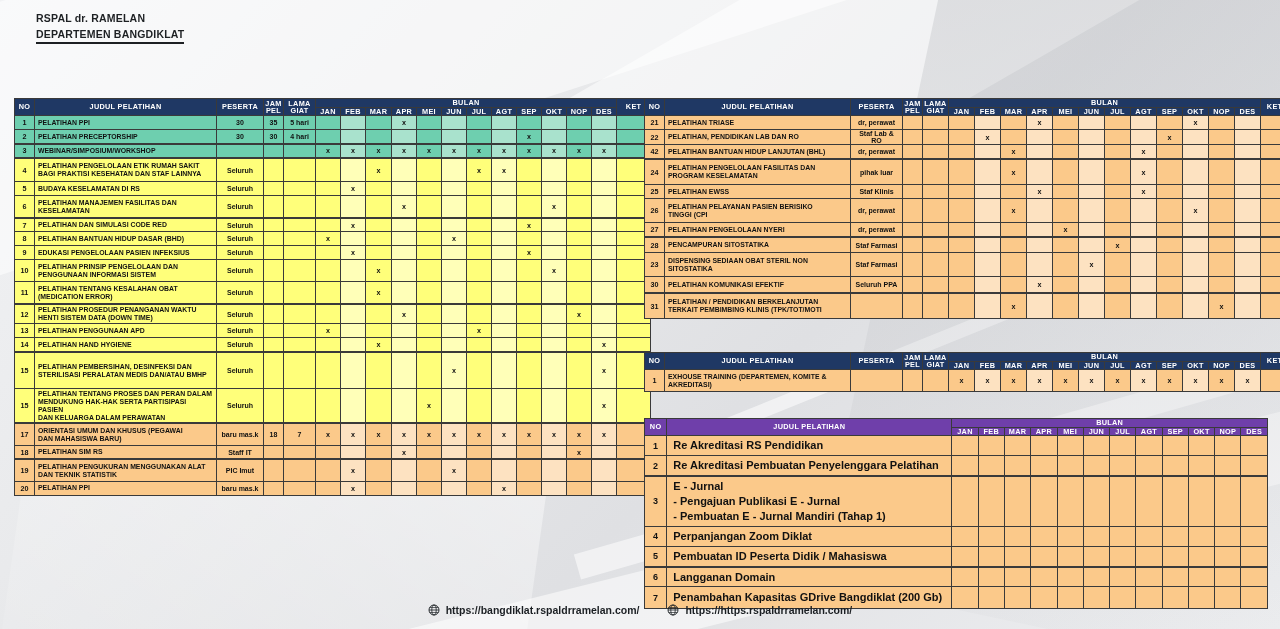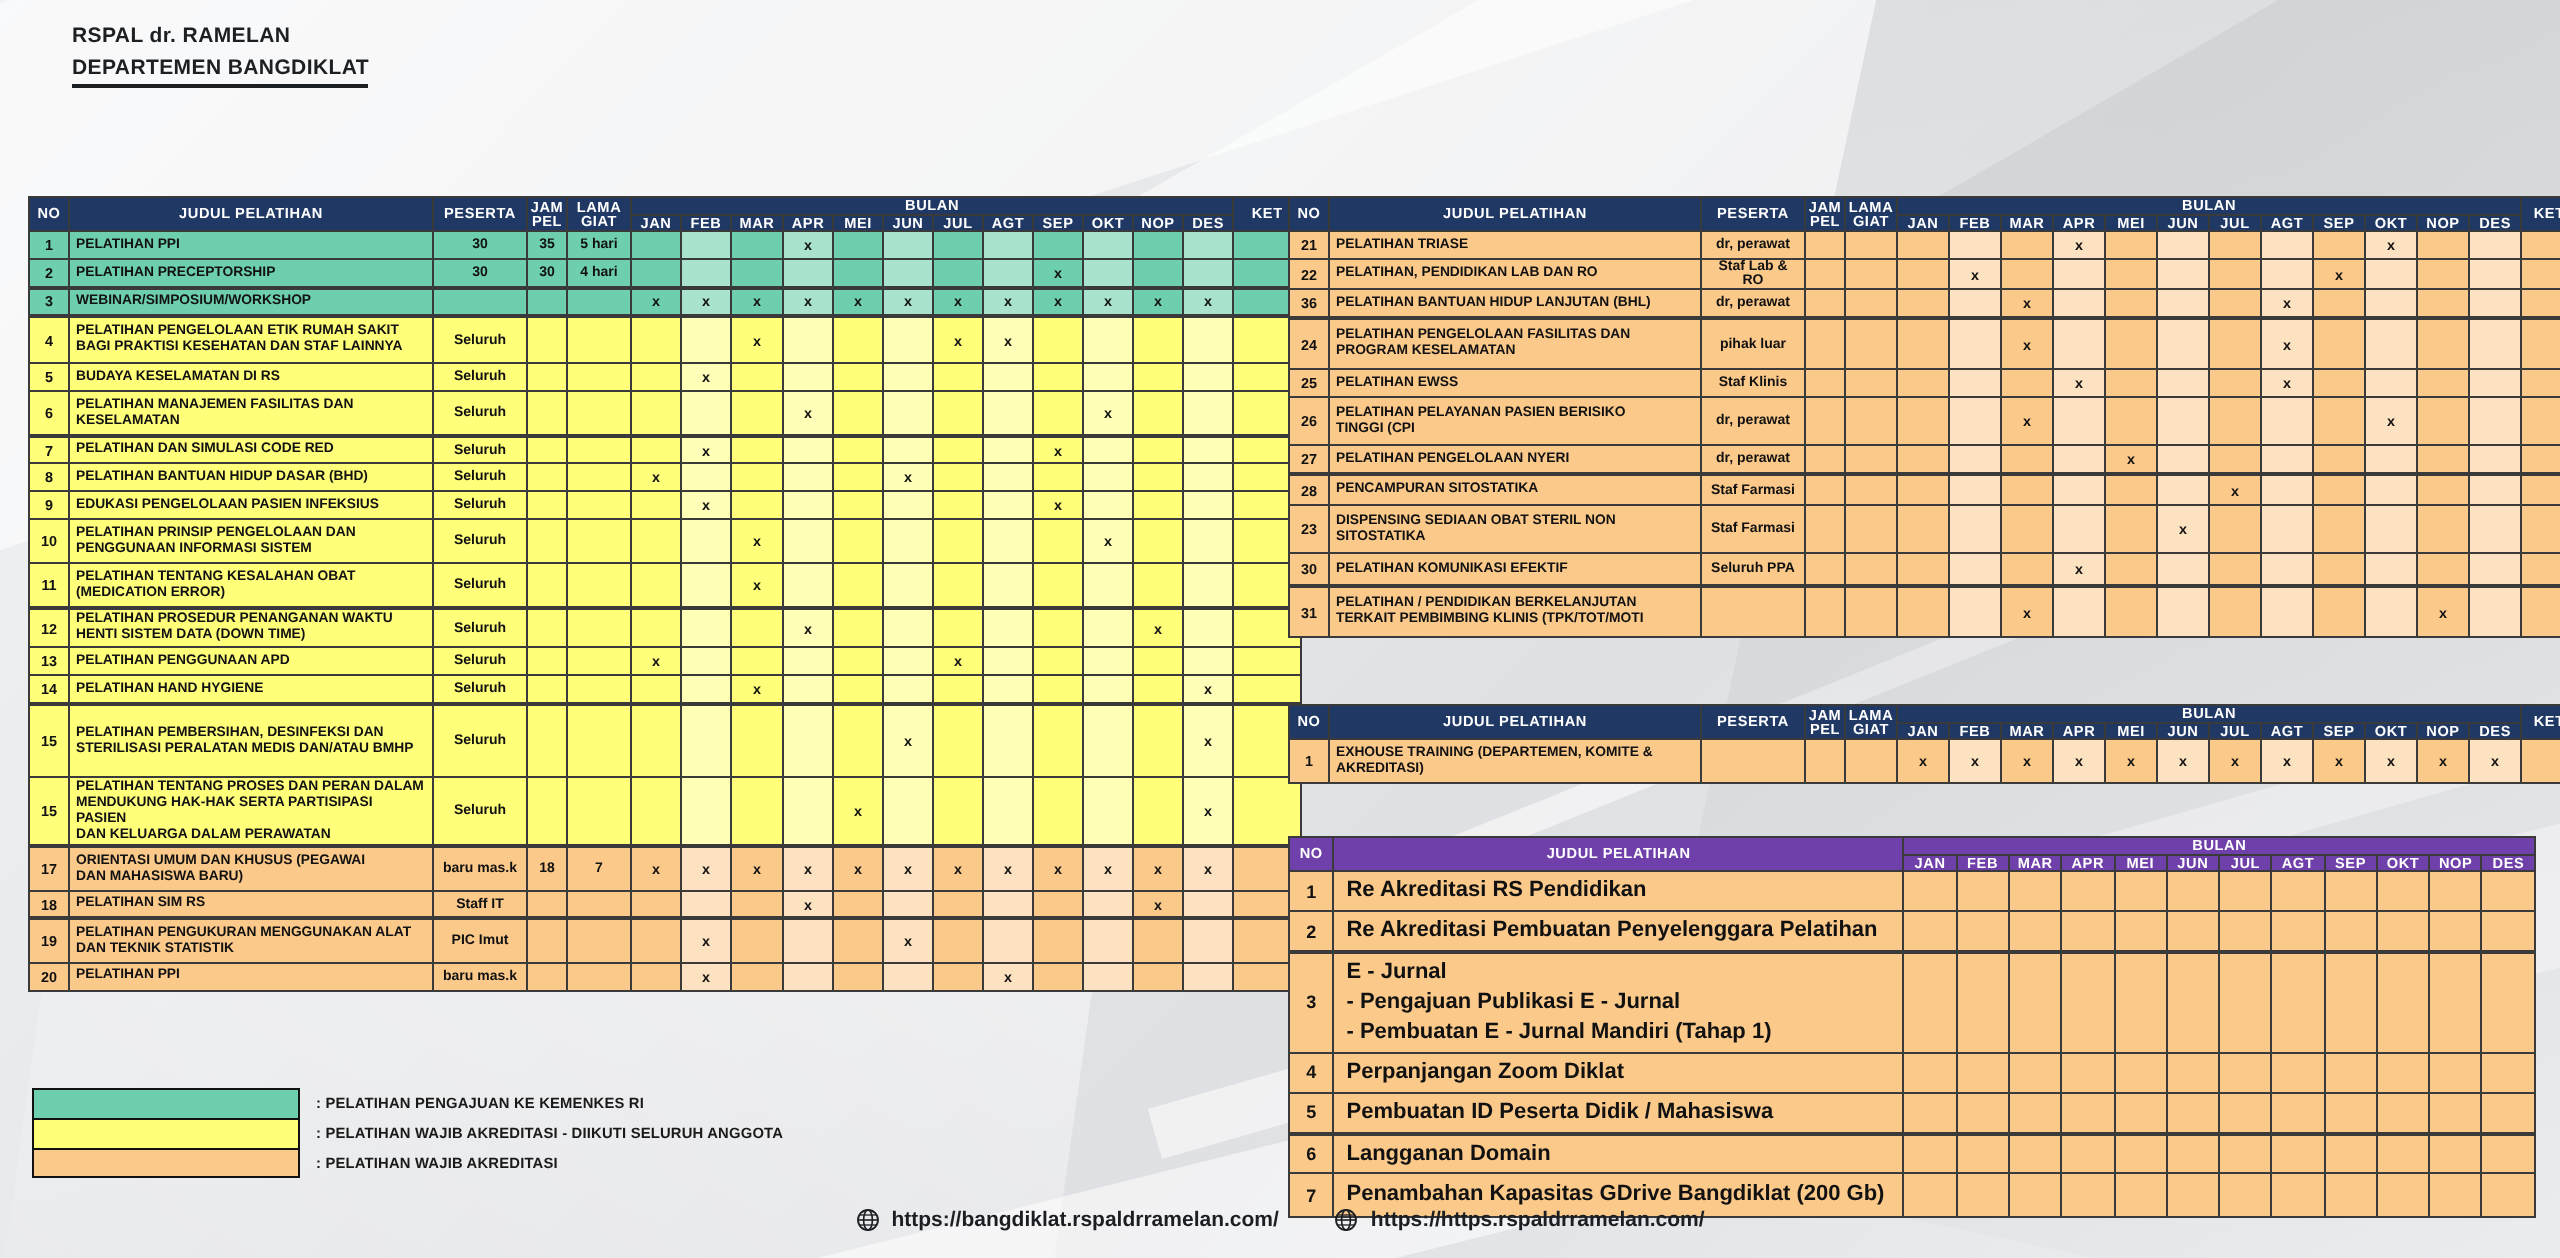--- a/index.html
+++ b/index.html
@@ -644,21 +644,21 @@
             <td class="m alt"></td>
             <td class="m"></td>
             <td class="m alt"></td>
             <td class="m">x</td>
             <td class="m alt"></td>
             <td class="m"></td>
             <td class="m alt"></td>
             <td class="ket"></td>
           </tr>
           <tr class="g-orange" style="height: 14px;">
-            <td class="no">36</td>
+            <td class="no">42</td>
             <td class="jud">PELATIHAN BANTUAN HIDUP LANJUTAN (BHL)</td>
             <td class="pes">dr, perawat</td>
             <td class="num"></td>
             <td class="lg"></td>
             <td class="m"></td>
             <td class="m alt"></td>
             <td class="m">x</td>
             <td class="m alt"></td>
             <td class="m"></td>
             <td class="m alt"></td>
@@ -1055,34 +1055,20 @@
             <td class="m alt"></td>
             <td class="m"></td>
             <td class="m alt"></td>
             <td class="m"></td>
             <td class="m alt"></td>
           </tr>
         </tbody>
     </table>
   </div>
 
-  <div class="legend">
-      <div class="row">
-        <div class="sw" style="background: rgb(110, 207, 175);"></div>
-        <div class="lb">: PELATIHAN PENGAJUAN KE KEMENKES RI</div>
-      </div>
-      <div class="row">
-        <div class="sw" style="background: rgb(255, 255, 122);"></div>
-        <div class="lb">: PELATIHAN WAJIB AKREDITASI - DIIKUTI SELURUH ANGGOTA</div>
-      </div>
-      <div class="row">
-        <div class="sw" style="background: rgb(251, 201, 138);"></div>
-        <div class="lb">: PELATIHAN WAJIB AKREDITASI</div>
-      </div>
-    </div>
 
   <div class="footer">
       <div class="flink">
         <svg class="globe" viewBox="0 0 24 24">
           <circle cx="12" cy="12" r="10" fill="none" stroke="#1b1f23" stroke-width="1.8"></circle>
           <ellipse cx="12" cy="12" rx="4.4" ry="10" fill="none" stroke="#1b1f23" stroke-width="1.6"></ellipse>
           <line x1="2" y1="12" x2="22" y2="12" stroke="#1b1f23" stroke-width="1.6"></line>
           <line x1="3.5" y1="7" x2="20.5" y2="7" stroke="#1b1f23" stroke-width="1.3"></line>
           <line x1="3.5" y1="17" x2="20.5" y2="17" stroke="#1b1f23" stroke-width="1.3"></line>
         </svg>

